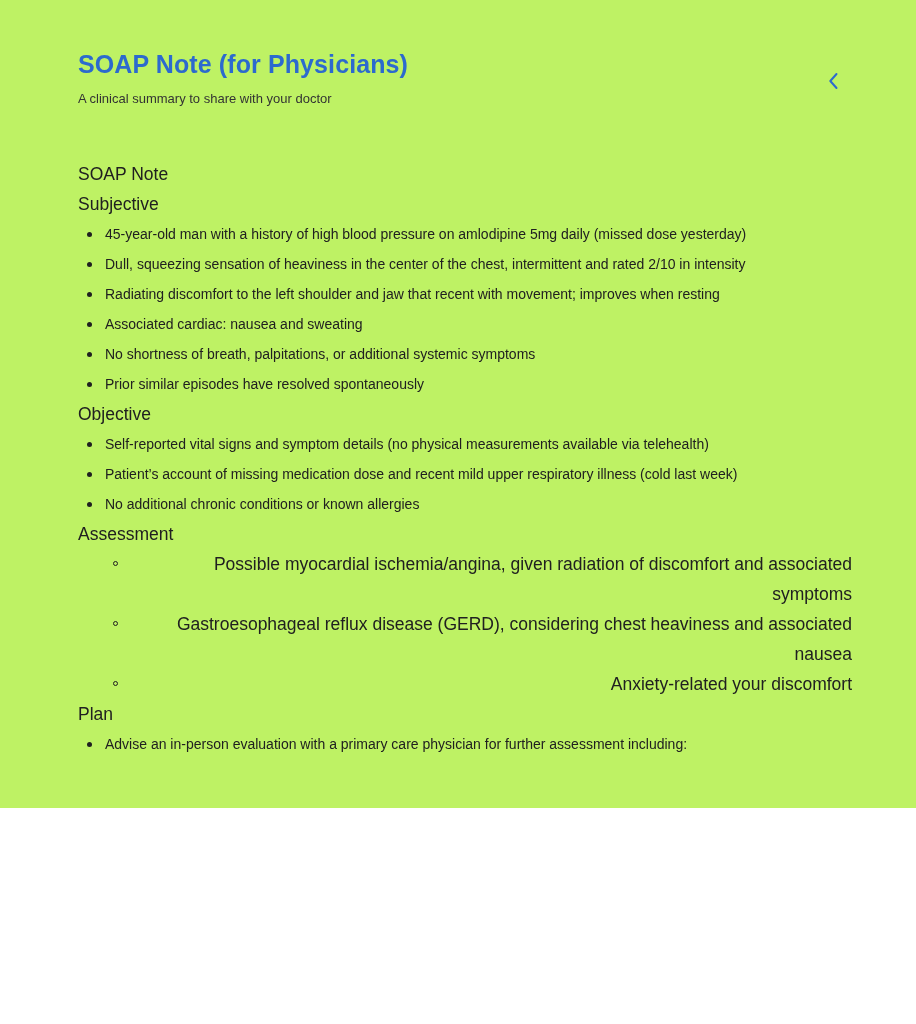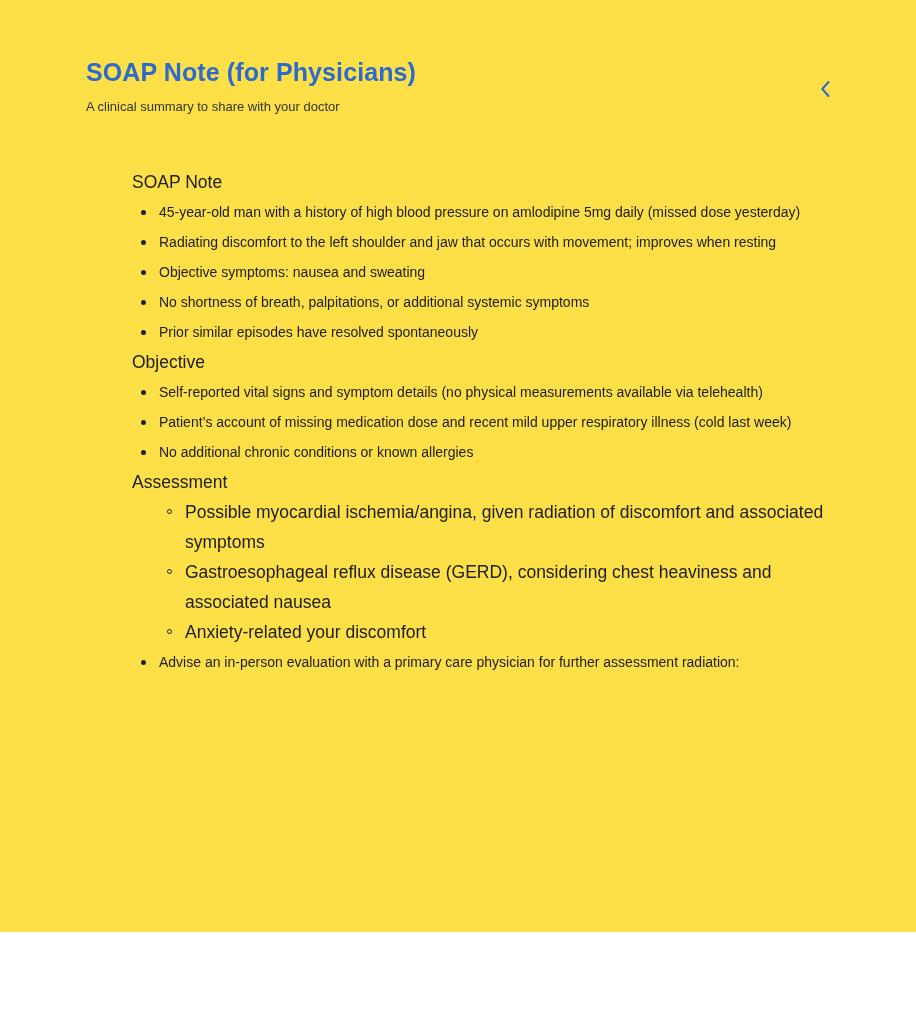--- a/index.html
+++ b/index.html
@@ -12,24 +12,24 @@
     height: 1024px;
     overflow: hidden;
     font-family: "Liberation Sans", sans-serif;
     color: #202020;
     -webkit-font-smoothing: antialiased;
   }
 
   .panel {
     position: relative;
     width: 916px;
-    height: 932px;
+    height: 808px;
     box-sizing: border-box;
-    padding: 12px;
-    background: #fde047;
+    padding: 4px;
+    background: #bef264;
   }
 
   
   .panel-header {
     position: relative;
     padding: 44px 60px 0 74px;
   }
 
   .panel-title {
     font-size: 25px;
@@ -65,21 +65,20 @@
   }
   .collapse-btn svg { display: block; }
 
   
   .note-body {
     padding: 0 60px 0 74px;
     margin-top: 48px;
     font-size: 17.5px;
     line-height: 30px;
     color: #202020;
-    margin-left: 46px;
   }
 
   .section-head {
     font-size: 17.5px;
     line-height: 30px;
     color: #202020;
     font-weight: 400;
     margin: 0;
     padding: 0;
   }
@@ -105,20 +104,21 @@
     width: 5px;
     height: 5px;
     border-radius: 50%;
     background: #202020;
   }
 
   ul.lvl2 {
     list-style: none;
     margin: 0;
     padding: 0;
+    text-align: right;
   }
   ul.lvl2 > li.b2 {
     position: relative;
     padding-left: 28px;
     margin: 0;
     font-size: 17.5px;
     line-height: 30px;
     max-width: 745px;
   }
   ul.lvl2 > li.b2::before {
@@ -150,42 +150,45 @@
           <path d="M9.5 3 L3.3 10 L9.5 17" stroke="#2c6ace" stroke-width="2" stroke-linecap="round" stroke-linejoin="round"></path>
         </svg>
       </span>
     </button>
   </div>
 
   <div class="note-body">
 
     <div class="section-head">SOAP Note</div>
 
+    <div class="section-head">Subjective</div>
     <ul class="lvl1">
       <li class="b1">45-year-old man with a history of high blood pressure on amlodipine 5mg daily (missed dose yesterday)</li>
-      <li class="b1">Radiating discomfort to the left shoulder and jaw that occurs with movement; improves when resting</li>
-      <li class="b1">Objective symptoms: nausea and sweating</li>
+      <li class="b1">Dull, squeezing sensation of heaviness in the center of the chest, intermittent and rated 2/10 in intensity</li>
+      <li class="b1">Radiating discomfort to the left shoulder and jaw that recent with movement; improves when resting</li>
+      <li class="b1">Associated cardiac: nausea and sweating</li>
       <li class="b1">No shortness of breath, palpitations, or additional systemic symptoms</li>
       <li class="b1">Prior similar episodes have resolved spontaneously</li>
     </ul>
 
     <div class="section-head">Objective</div>
     <ul class="lvl1">
       <li class="b1">Self-reported vital signs and symptom details (no physical measurements available via telehealth)</li>
       <li class="b1">Patient’s account of missing medication dose and recent mild upper respiratory illness (cold last week)</li>
       <li class="b1">No additional chronic conditions or known allergies</li>
     </ul>
 
     <div class="section-head">Assessment</div>
     <div class="nested-wrap">
       <ul class="lvl2">
         <li class="b2">Possible myocardial ischemia/angina, given radiation of discomfort and associated symptoms</li>
         <li class="b2">Gastroesophageal reflux disease (GERD), considering chest heaviness and associated nausea</li>
         <li class="b2">Anxiety-related your discomfort</li>
       </ul>
     </div>
 
+    <div class="section-head">Plan</div>
     <ul class="lvl1">
-      <li class="b1">Advise an in-person evaluation with a primary care physician for further assessment radiation:</li>
+      <li class="b1">Advise an in-person evaluation with a primary care physician for further assessment including:</li>
     </ul>
 
   </div>
 </div>
 
 </body></html>

